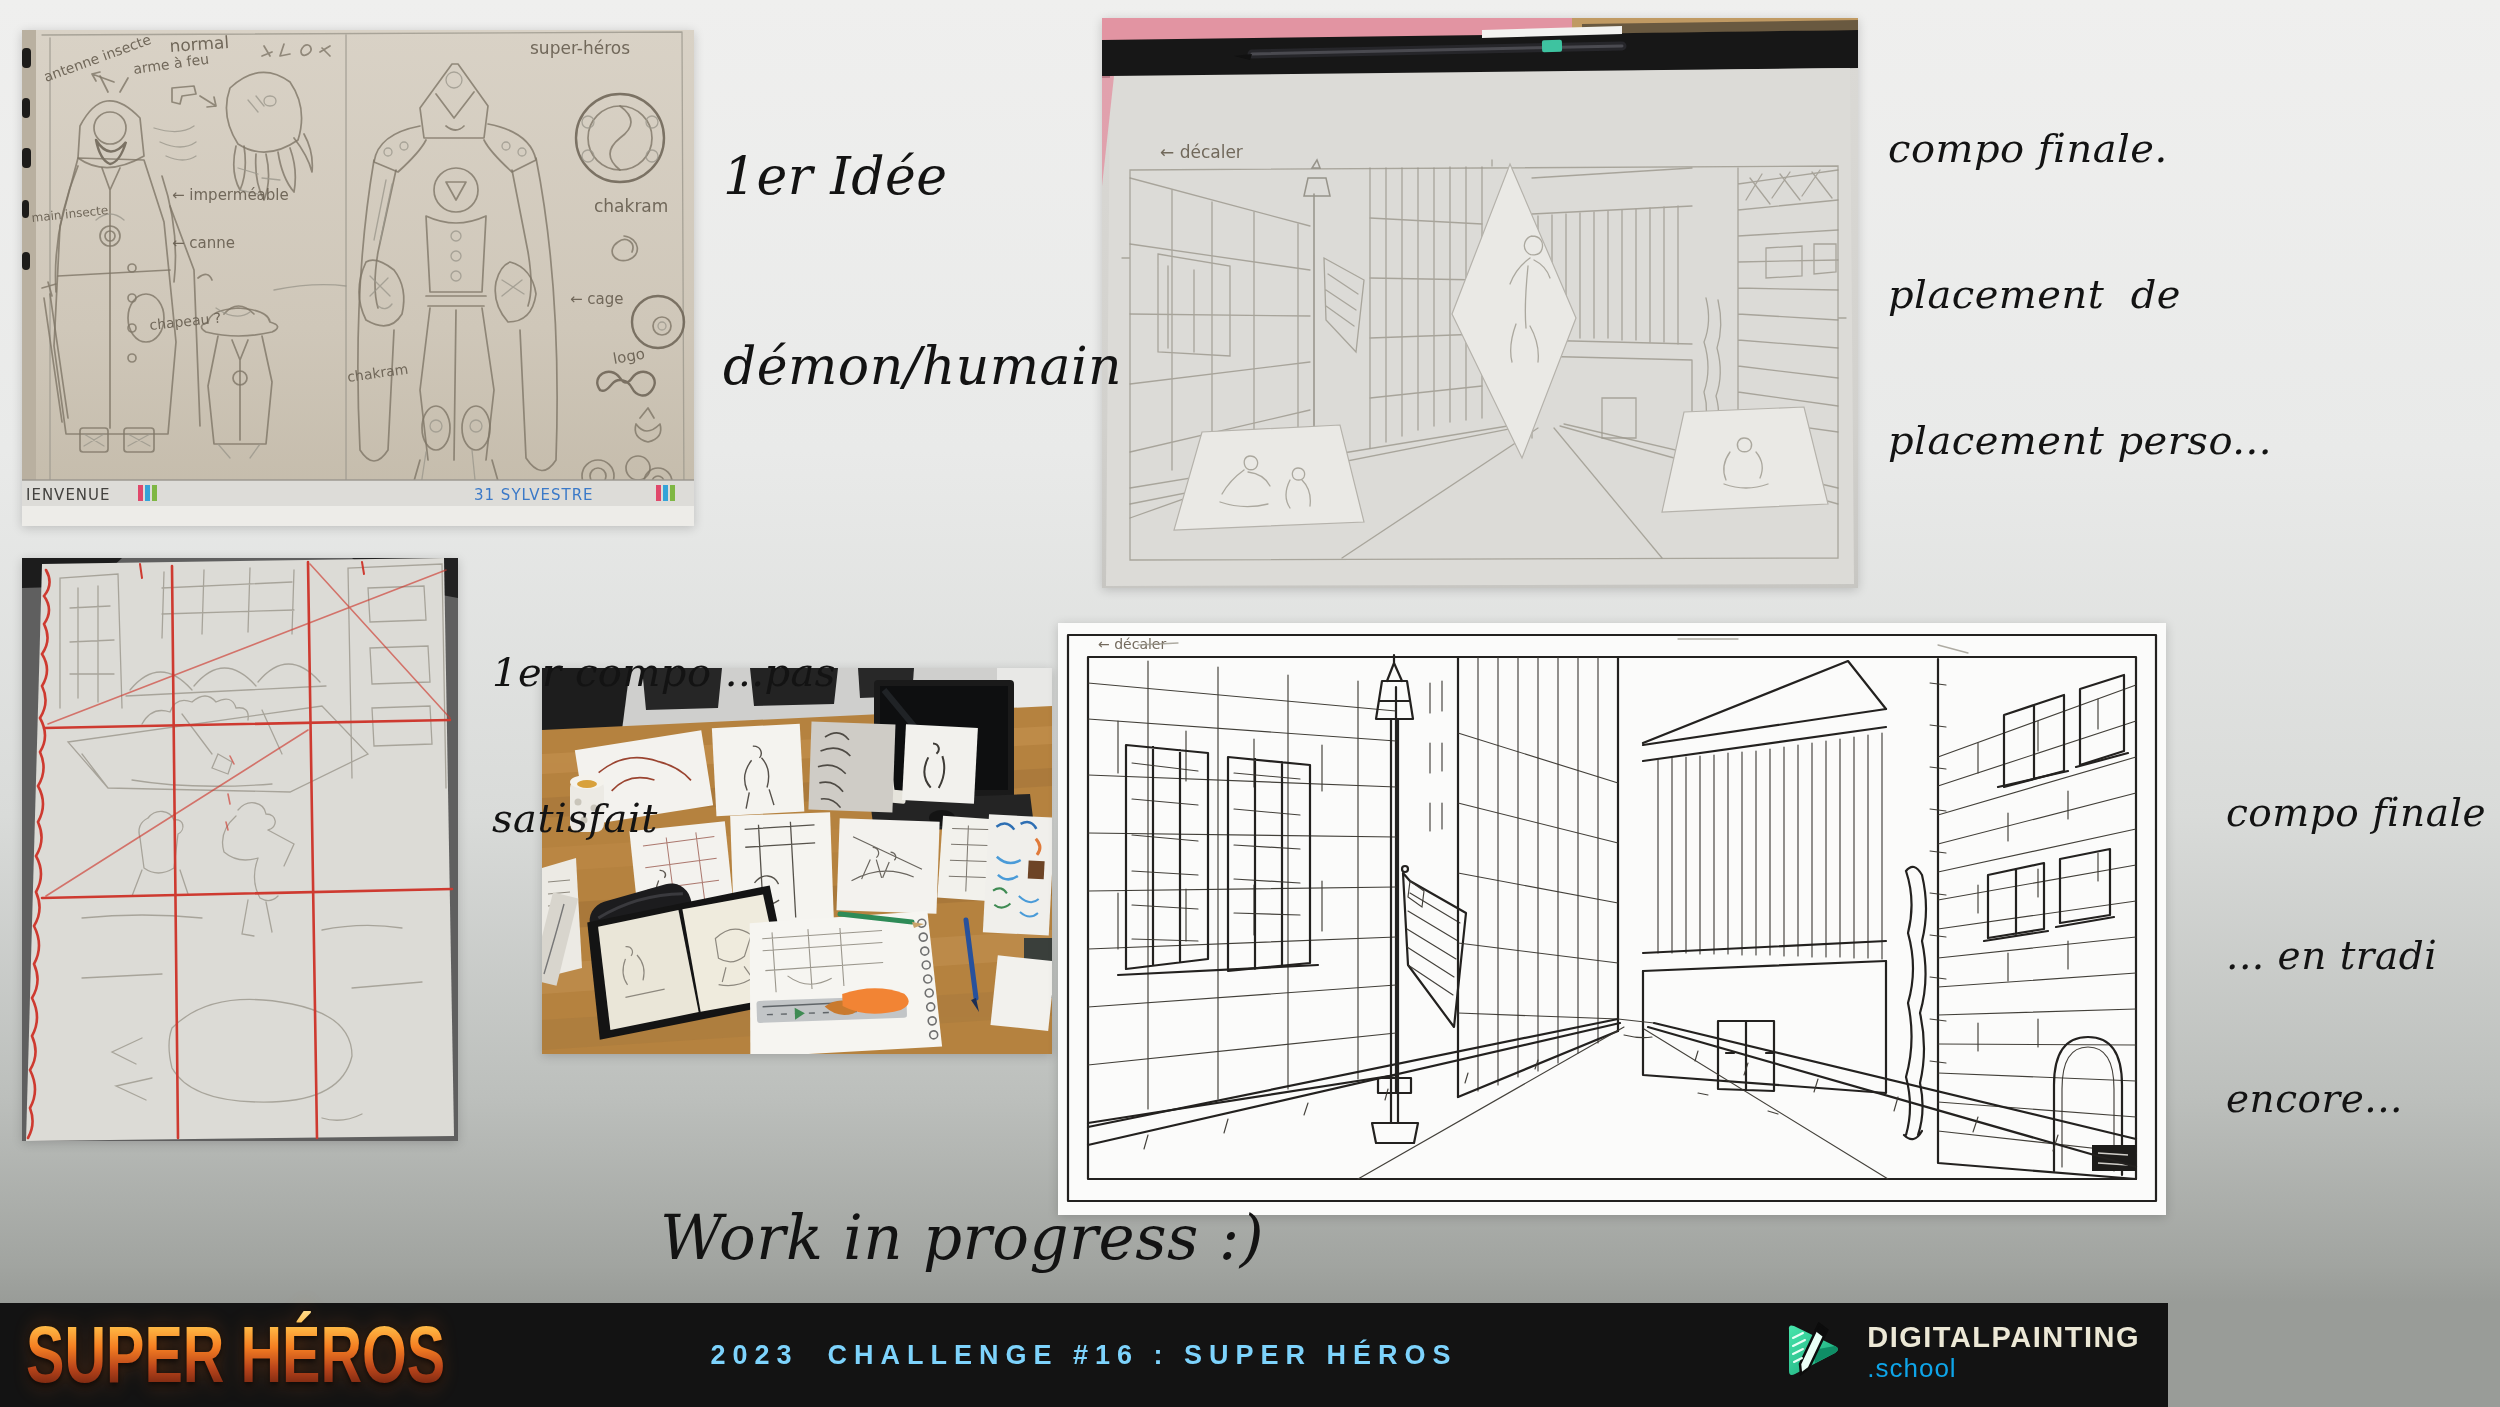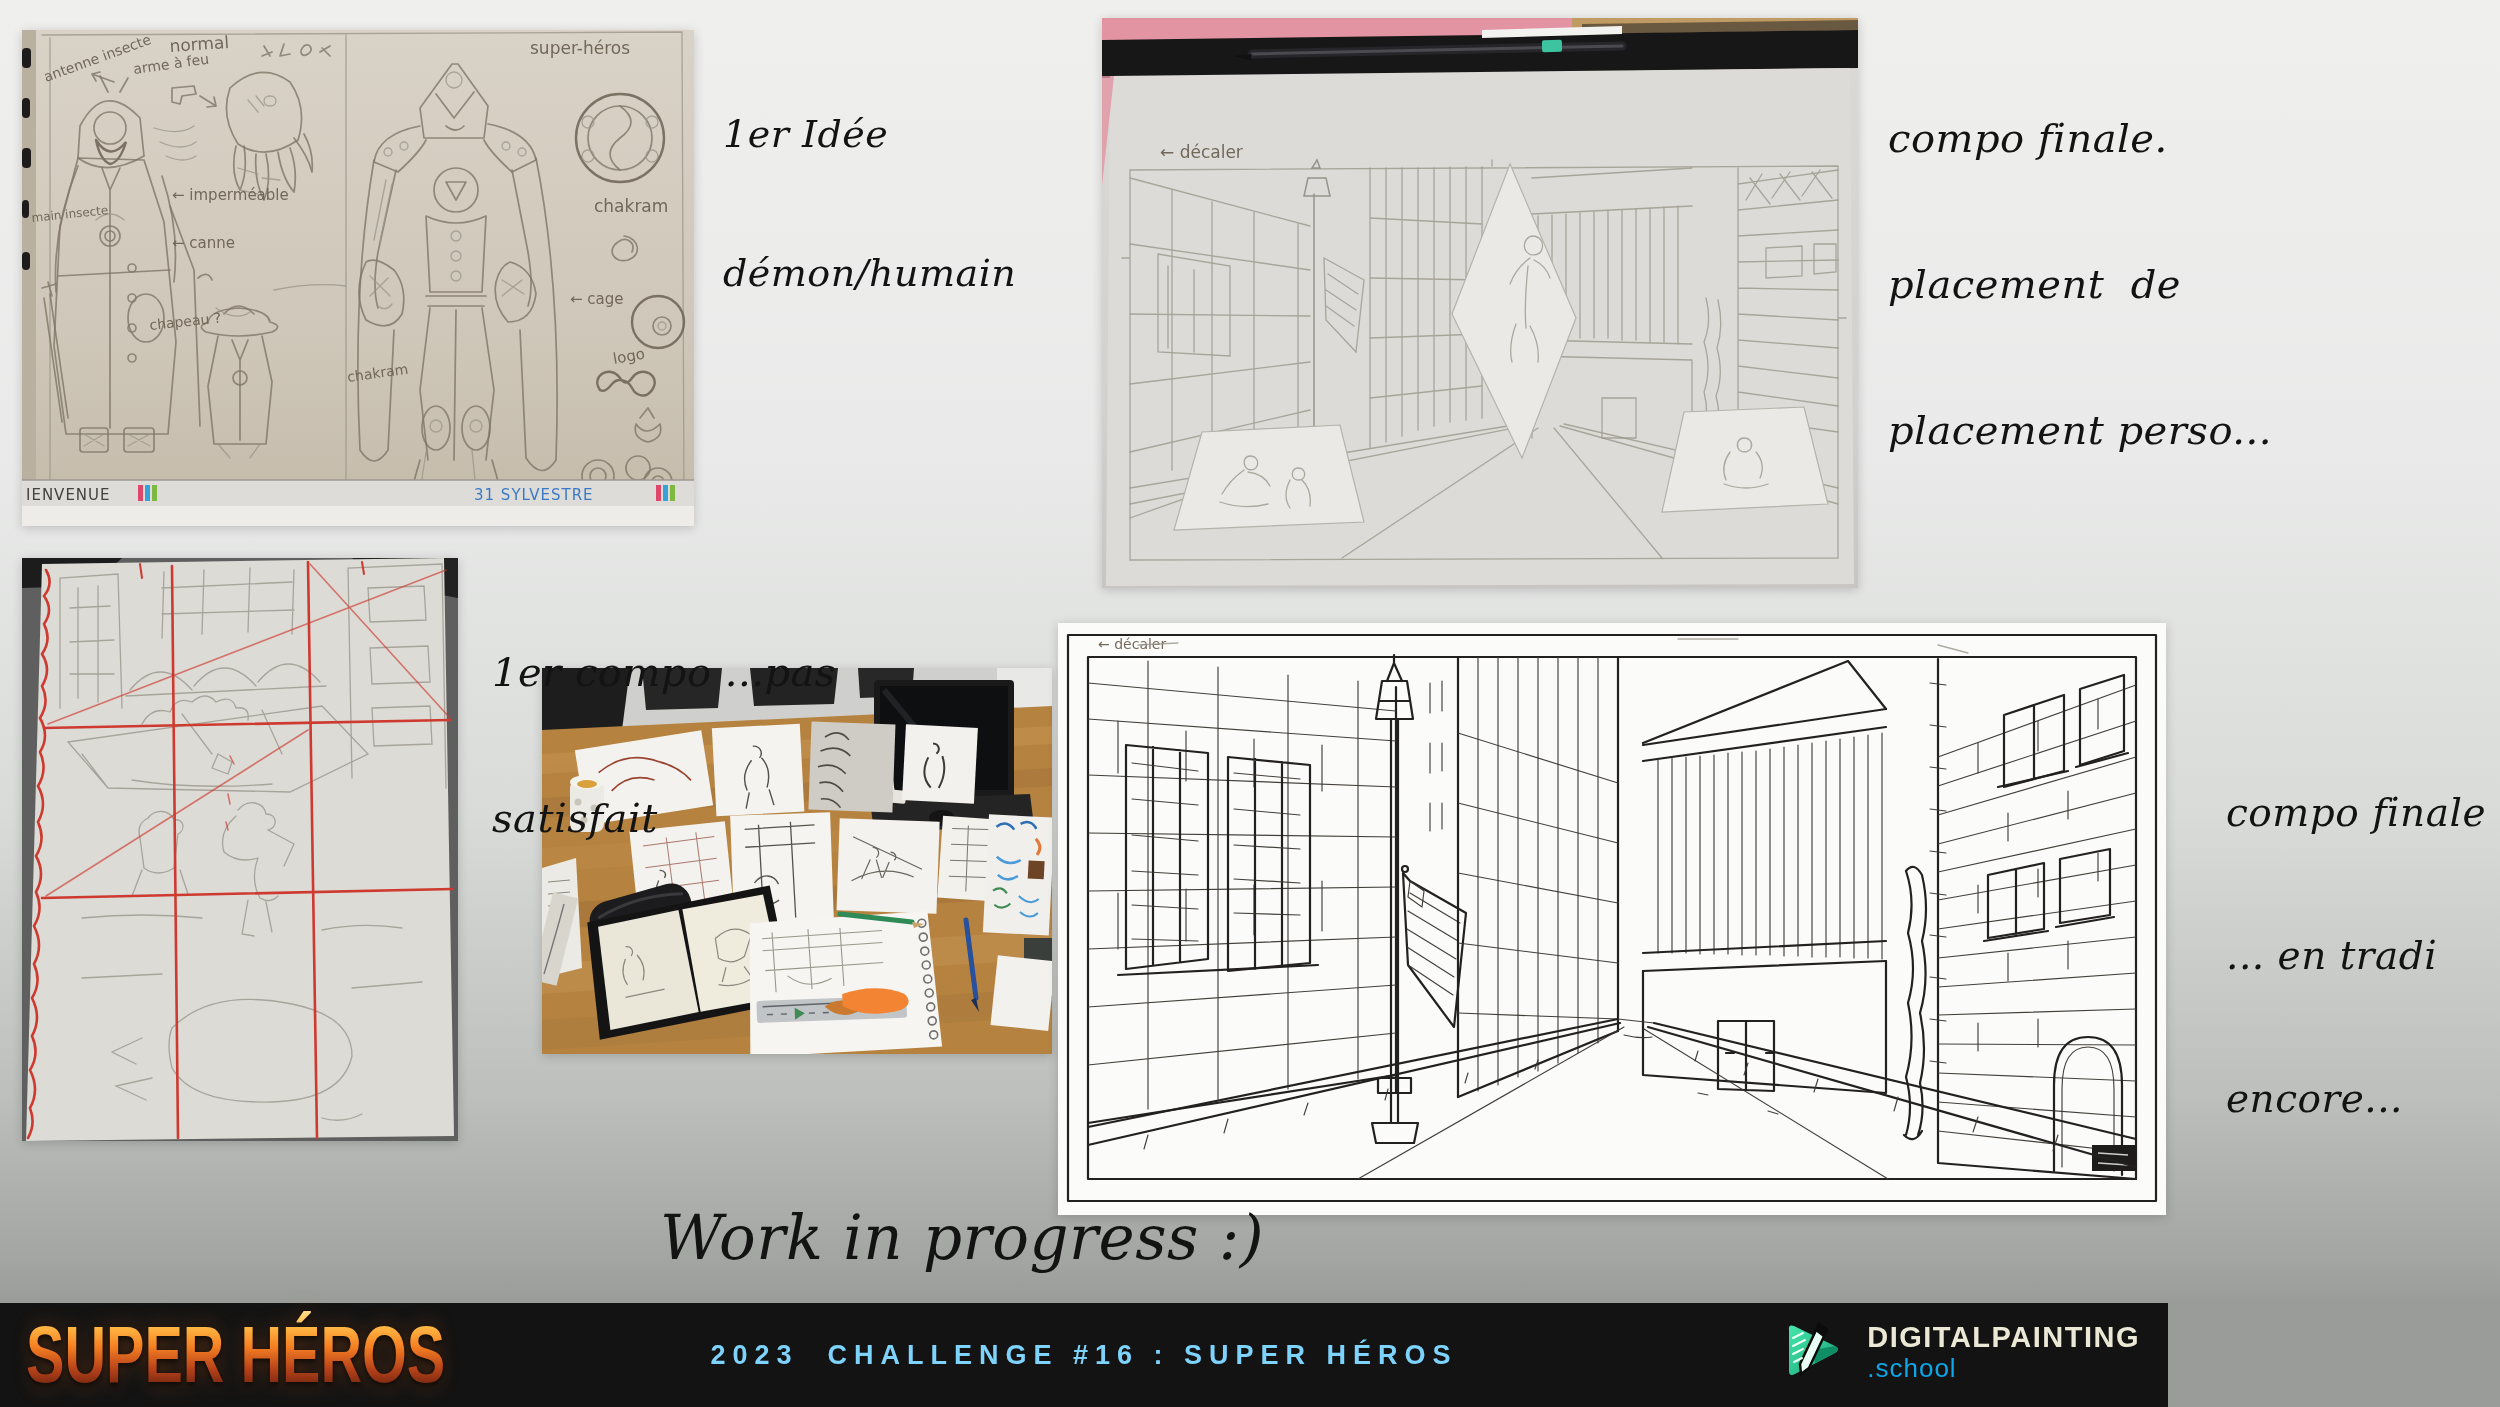--- a/index.html
+++ b/index.html
@@ -7,22 +7,22 @@
     position:relative;width:2500px;height:1407px;overflow:hidden;
     background:linear-gradient(180deg,#efefee 0%,#e9eae9 32%,#d9dbd9 58%,#bcbfbc 78%,#a1a4a0 90%,#999c98 92.5%,#999c98 100%);
     font-family:"Liberation Sans",sans-serif;
   }
   .photo{position:absolute;box-shadow:0 2px 10px rgba(0,0,0,.18);}
   .photo svg{display:block;}
   .caption{
     position:absolute;font-family:"DejaVu Serif",serif;font-style:italic;
     color:#131313;white-space:pre-wrap;line-height:1.22;letter-spacing:.5px;
   }
-  .cap-idea{left:723px;top:18px;font-size:38px;}
-  .cap-recherche{left:1888px;top:16px;font-size:40px;}
+  .cap-idea{left:723px;top:18px;font-size:52px;}
+  .cap-recherche{left:1888px;top:26px;font-size:40px;}
   .cap-premier{left:492px;top:550px;font-size:40px;}
   .cap-wip{left:660px;top:1052px;font-size:61px;}
   .cap-encrage{left:2226px;top:694px;font-size:39px;}
 
   
   svg .p1{stroke:#7e7566;fill:none;stroke-width:1.7;opacity:.8;stroke-linecap:round;stroke-linejoin:round}
   svg .p1b{stroke:#6b6254;fill:none;stroke-width:2.4;opacity:.85;stroke-linecap:round}
   svg .p2{stroke:#9b978c;fill:none;stroke-width:1.3;opacity:.8;stroke-linecap:round}
   svg .p3{stroke:#8b877c;fill:none;stroke-width:1.5;opacity:.85;stroke-linecap:round}
   svg .red{stroke:#ce3a30;fill:none;stroke-width:2.6;stroke-linecap:round}

